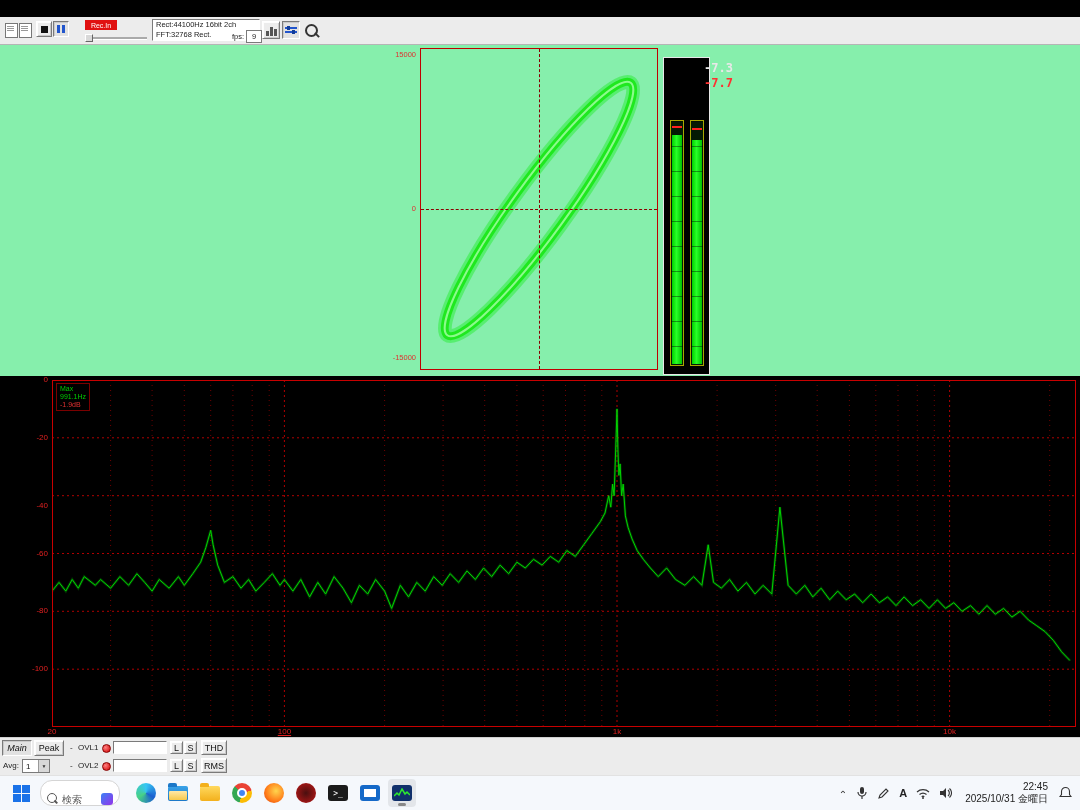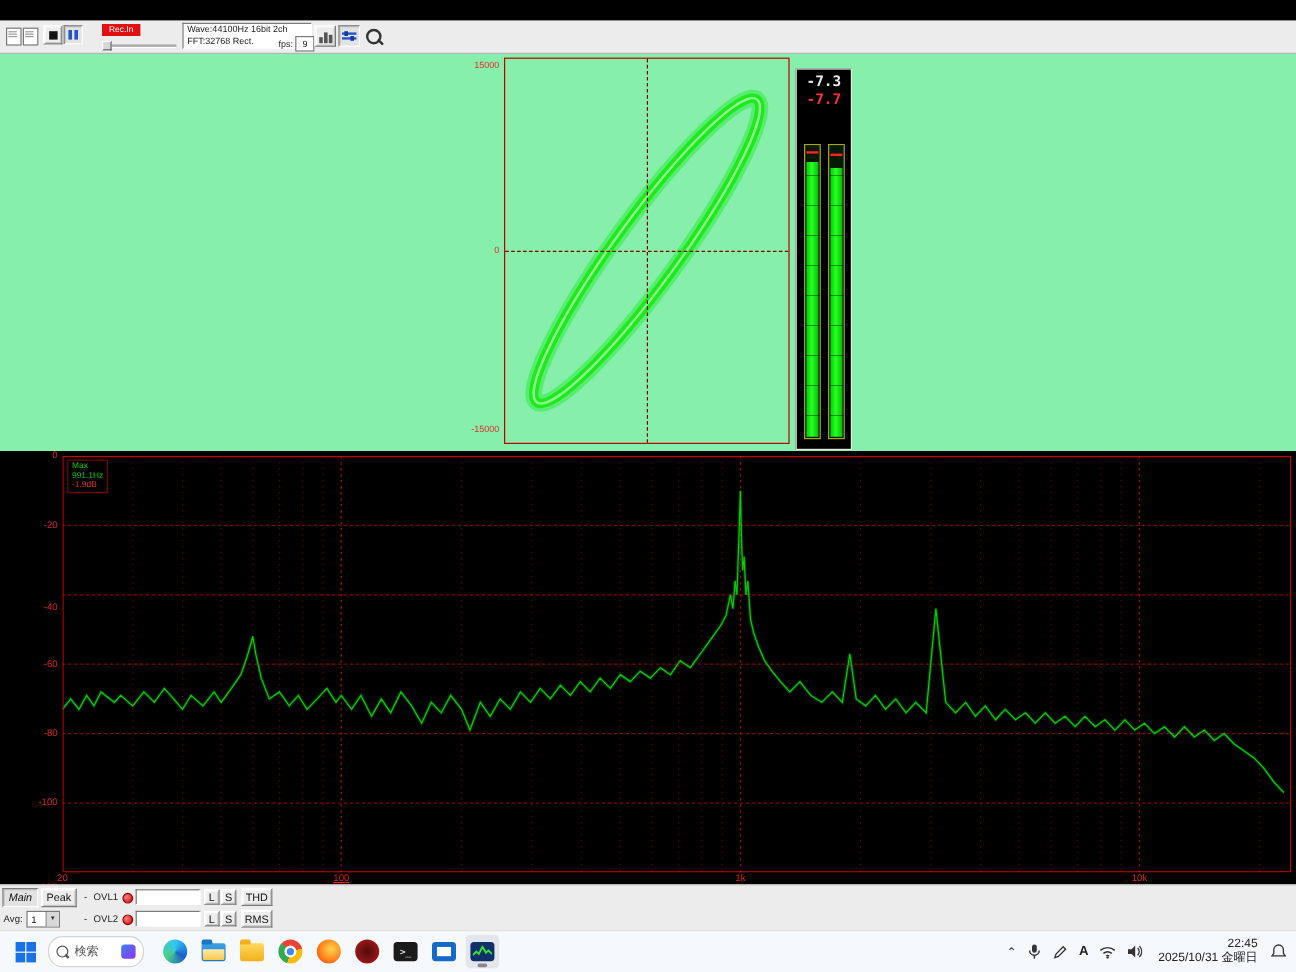--- a/index.html
+++ b/index.html
@@ -48,21 +48,21 @@
   .mag-ico{position:relative;width:9px;height:9px;border:2px solid #333;border-radius:50%;}
   .mag-ico:after{content:"";position:absolute;left:7px;top:8px;width:6px;height:2px;background:#333;transform:rotate(45deg);}
 
   
   .top-display{position:absolute;left:0;top:45px;width:1080px;height:331px;background:#86efac;}
   .liss-label{position:absolute;left:370px;width:46px;text-align:right;font-size:7.5px;color:#e03030;}
   .liss-box{position:absolute;left:420px;top:3px;width:238px;height:322px;border:1px solid #c00000;box-sizing:border-box;}
   .liss-vline{position:absolute;left:118px;top:0;height:100%;width:0;border-left:1px dashed #8a0000;}
   .liss-hline{position:absolute;top:160px;left:0;width:100%;height:0;border-top:1px dashed #8a0000;}
   .meter-panel{position:absolute;left:663px;top:12px;width:47px;height:318px;background:#000;
-               border:1px solid #e8e8e8;box-sizing:border-box;}
+               border:1px solid #e8e8e8;box-sizing:border-box;padding-left:32px;}
   .meter-val{position:absolute;width:100%;text-align:center;font-family:"DejaVu Sans Mono",monospace;
              font-weight:bold;font-size:12px;}
   .meter-col{position:absolute;top:62px;width:14px;height:246px;border:1px solid #a8a800;background:#041a04;box-sizing:border-box;}
   .meter-fill{position:absolute;bottom:1px;left:1px;right:1px;background:linear-gradient(to right,#00d000,#27ff27 45%,#00c000);}
   .meter-ticks{position:absolute;inset:0;background:repeating-linear-gradient(to bottom,rgba(0,0,0,.4) 0 1px,transparent 1px 25px);}
   .peak-cap{position:absolute;left:1px;right:1px;height:2px;background:#ff2020;}
 
   
   .spectrum{position:absolute;left:0;top:376px;width:1080px;height:361px;background:#000;}
   #spec-svg{position:absolute;left:52px;top:4px;}
@@ -85,21 +85,21 @@
   .cb-select .arrow{margin-left:auto;width:10px;height:100%;background:#d8d8d8;border-left:1px solid #999;
                     display:flex;align-items:center;justify-content:center;font-size:5px;color:#333;}
 
   
   .taskbar{position:absolute;left:0;top:775px;width:1080px;height:35px;background:#f5f8fc;
            border-top:1px solid #e2e2e2;box-sizing:border-box;display:flex;align-items:center;}
   .start{width:26px;height:26px;margin-left:8px;border-radius:4px;display:flex;align-items:center;justify-content:center;}
   .winlogo{display:grid;grid-template-columns:8px 8px;grid-template-rows:8px 8px;gap:1px;}
   .winlogo i{background:#1a72e8;}
   .searchpill{width:80px;height:24px;margin-left:6px;border-radius:12px;background:#fff;border:1px solid #d5d5d5;
-              display:flex;align-items:center;font-size:10px;color:#555;box-sizing:border-box;padding:12px 6px;}
+              display:flex;font-size:10px;color:#555;box-sizing:border-box;padding:12px 6px;}
   .s-mag{position:relative;width:8px;height:8px;border:1.5px solid #555;border-radius:50%;margin-right:5px;flex:none;}
   .s-mag:after{content:"";position:absolute;left:6px;top:7px;width:4px;height:1.5px;background:#555;transform:rotate(45deg);}
   .s-cam{margin-left:auto;width:12px;height:12px;border-radius:3px;background:linear-gradient(135deg,#3b82f6,#9333ea);}
   .tb-apps{display:flex;gap:4px;margin-left:12px;}
   .tb-ico{width:28px;height:28px;border-radius:4px;display:flex;align-items:center;justify-content:center;position:relative;}
   .tb-ico.active{background:rgba(0,0,0,.07);}
   .tb-ico.active:after{content:"";position:absolute;bottom:1px;left:10px;width:8px;height:3px;border-radius:2px;background:#888;}
   .circ{width:20px;height:20px;border-radius:50%;}
   .edge-c{background:conic-gradient(#35c6f4,#1b5fd0,#47d185,#35c6f4);}
   .chrome-c{background:conic-gradient(from -45deg,#ea4335 0 120deg,#fbbc05 120deg 240deg,#34a853 240deg 360deg);position:relative;}
@@ -139,21 +139,21 @@
           <i></i>
           <i></i>
         </span>
       </div>
     <div class="rec-label">Rec.In</div>
     <div class="slider">
       <div class="groove"></div>
       <div class="thumb"></div>
     </div>
     <div class="info-box">
-      <div>Wave:44100Hz 16bit 2ch</div>
+      <div>Rect:44100Hz 16bit 2ch</div>
       <div>FFT:32768 Rect.</div>
     </div>
     <div class="fps-wrap">
       <span>fps:</span>
       <span class="fps-box">9</span>
     </div>
     <div class="btn3d" style="position:absolute;left:262px;top:4px;width:18px;height:18px;">
       <span class="chart-ico">
           <i style="height:5px;"></i>
           <i style="height:9px;"></i>

